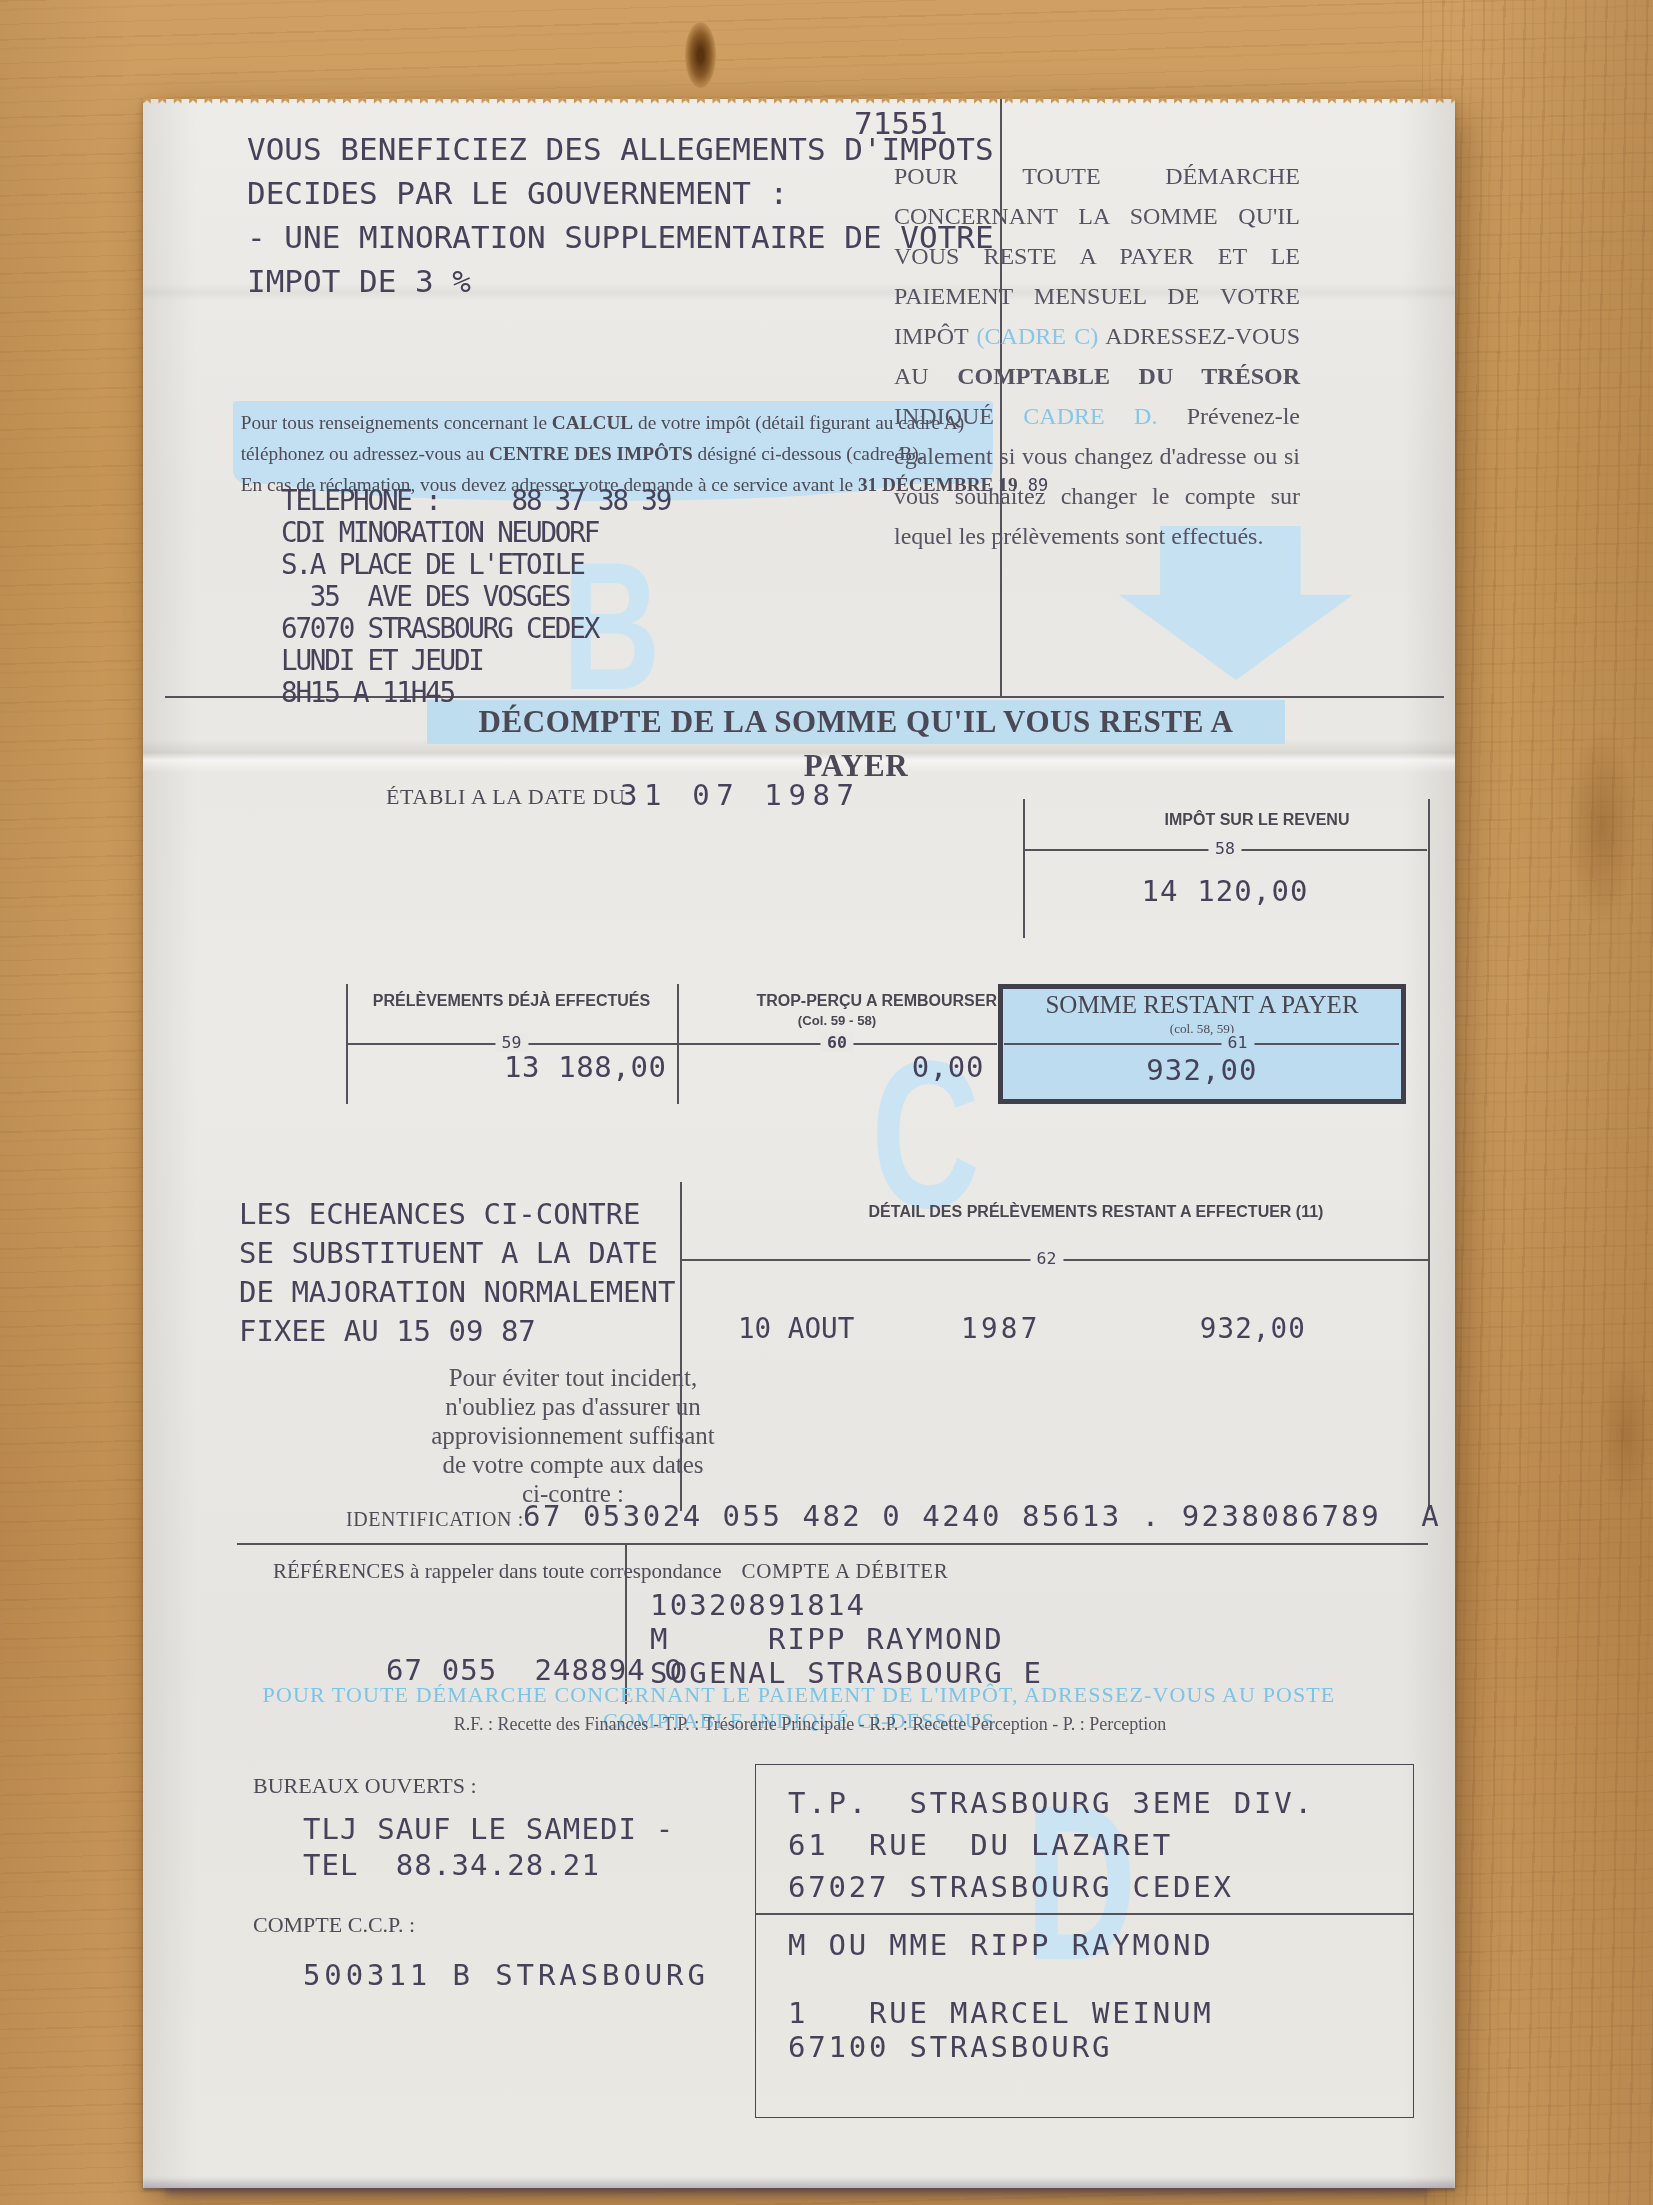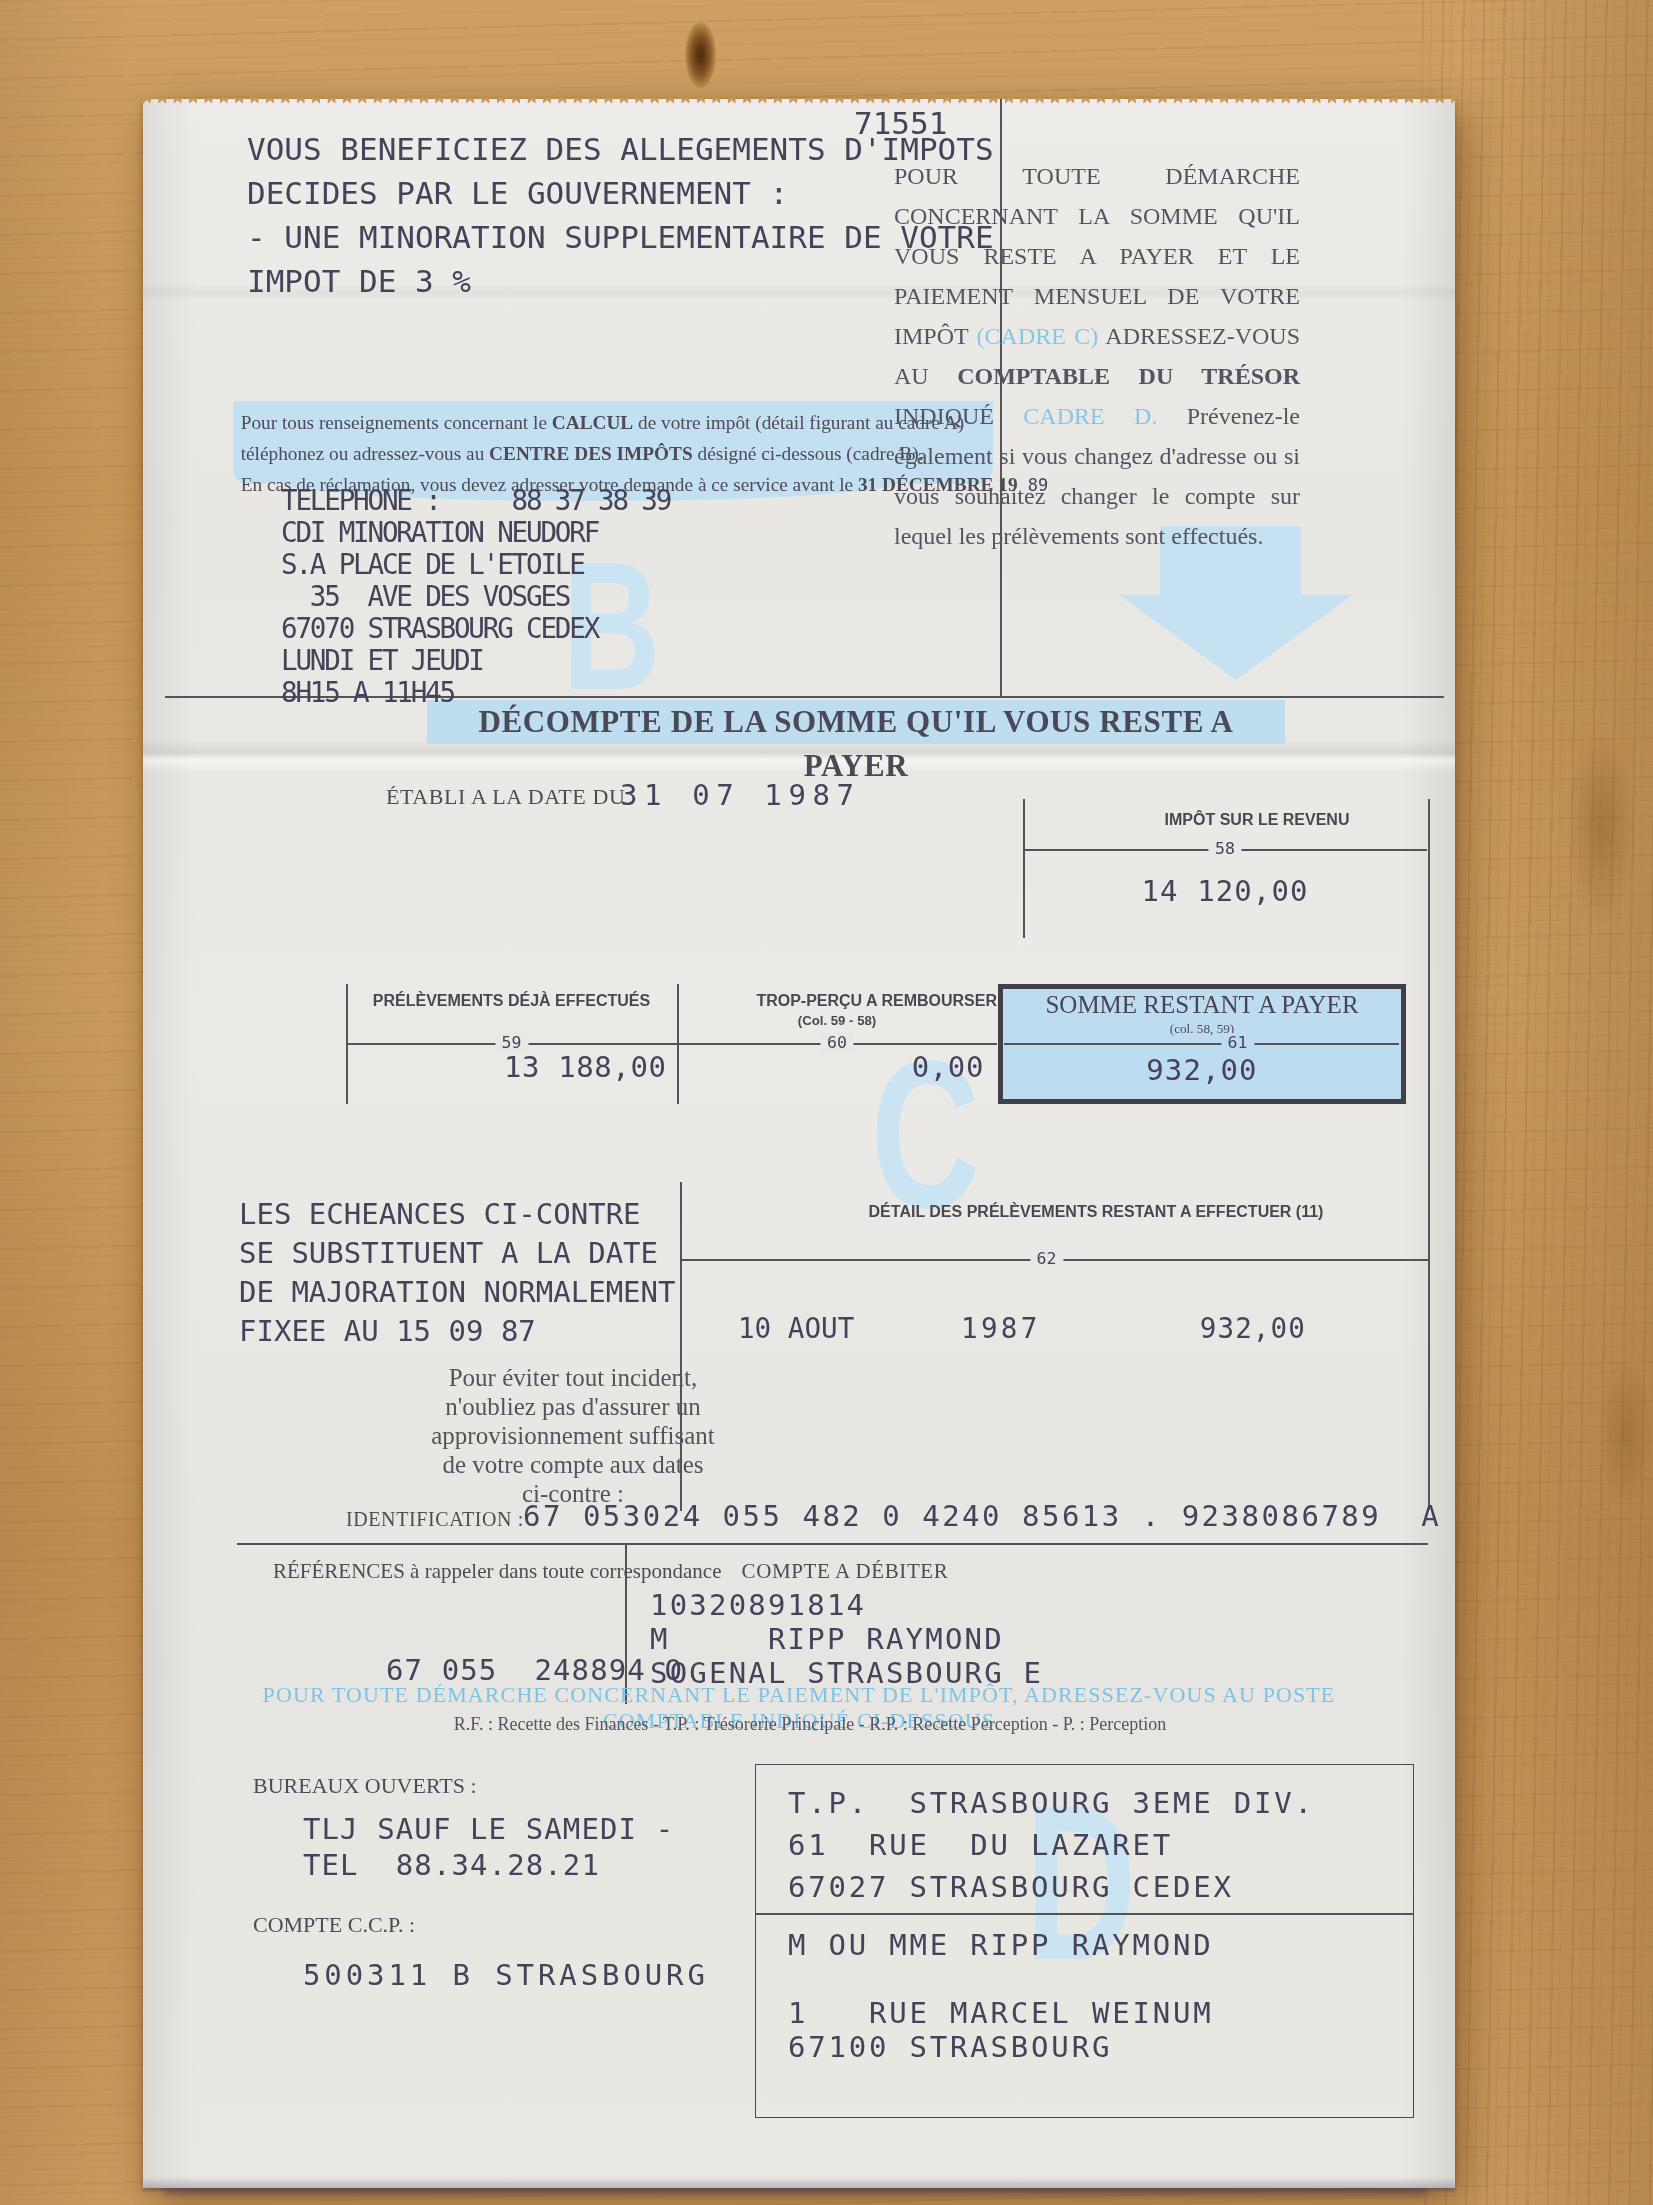--- a/index.html
+++ b/index.html
@@ -217,21 +217,21 @@
 
     <div class="abs lbl col1-label z2">PRÉLÈVEMENTS DÉJÀ EFFECTUÉS</div>
     <div class="abs rule col1-rule">
       <span class="code-chip" style="left:50%;">59</span>
     </div>
     <div class="abs dm ws col1-value z2">13 188,00</div>
 
     <div class="abs lbl col2-label z2">TROP-PERÇU A REMBOURSER</div>
     <div class="abs lbl col2-sub z2">(Col. 59 - 58)</div>
     <div class="abs rule col2-rule">
-      <span class="code-chip" style="left:50%;">60</span>
+      <span class="code-chip" style="left:50%;font-weight:bold;">60</span>
     </div>
     <div class="abs dm ws col2-value z2">0,00</div>
 
     <div class="abs col3-box z1"></div>
     <div class="abs sf col3-label z2">SOMME RESTANT A PAYER</div>
     <div class="abs sf col3-sub z2">(col. 58, 59)</div>
     <div class="abs rule col3-rule z2">
       <span class="code-chip on-blue" style="left:50%;">61</span>
     </div>
     <div class="abs dm ws col3-value z2">932,00</div>

